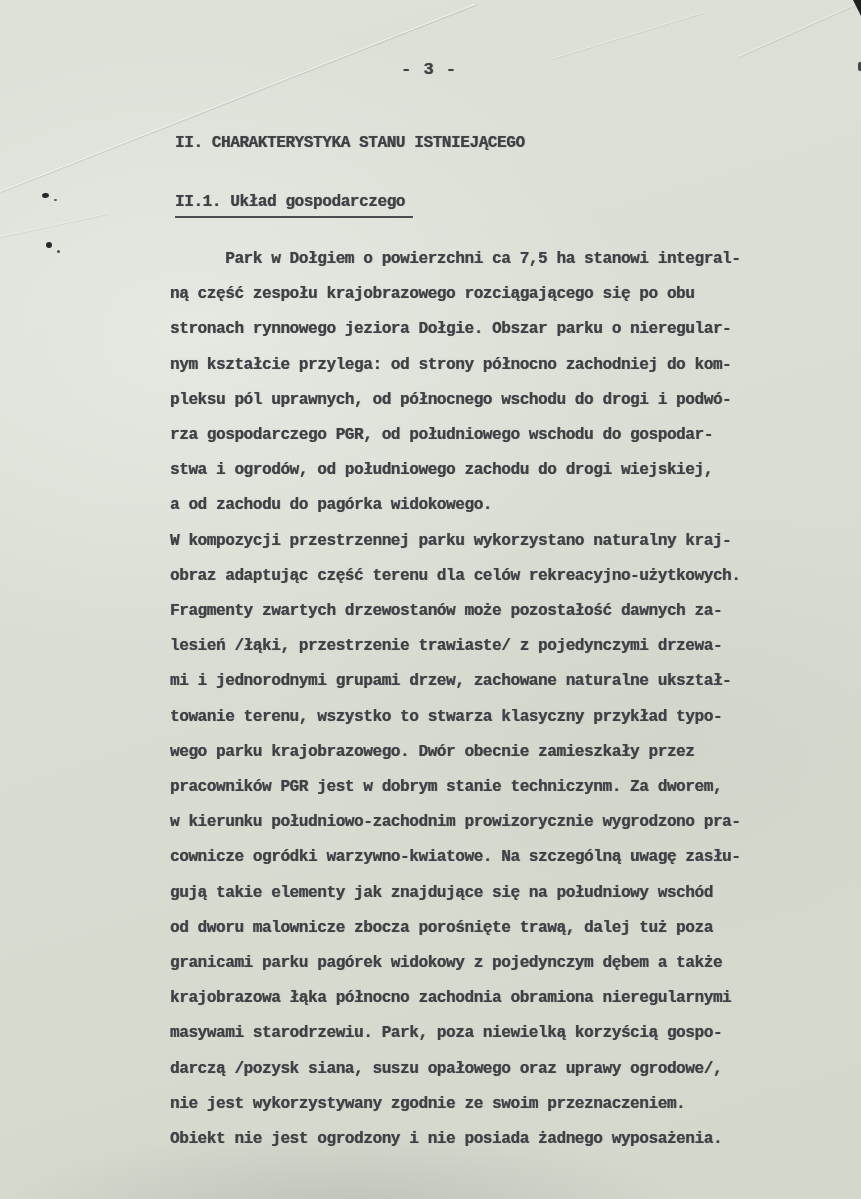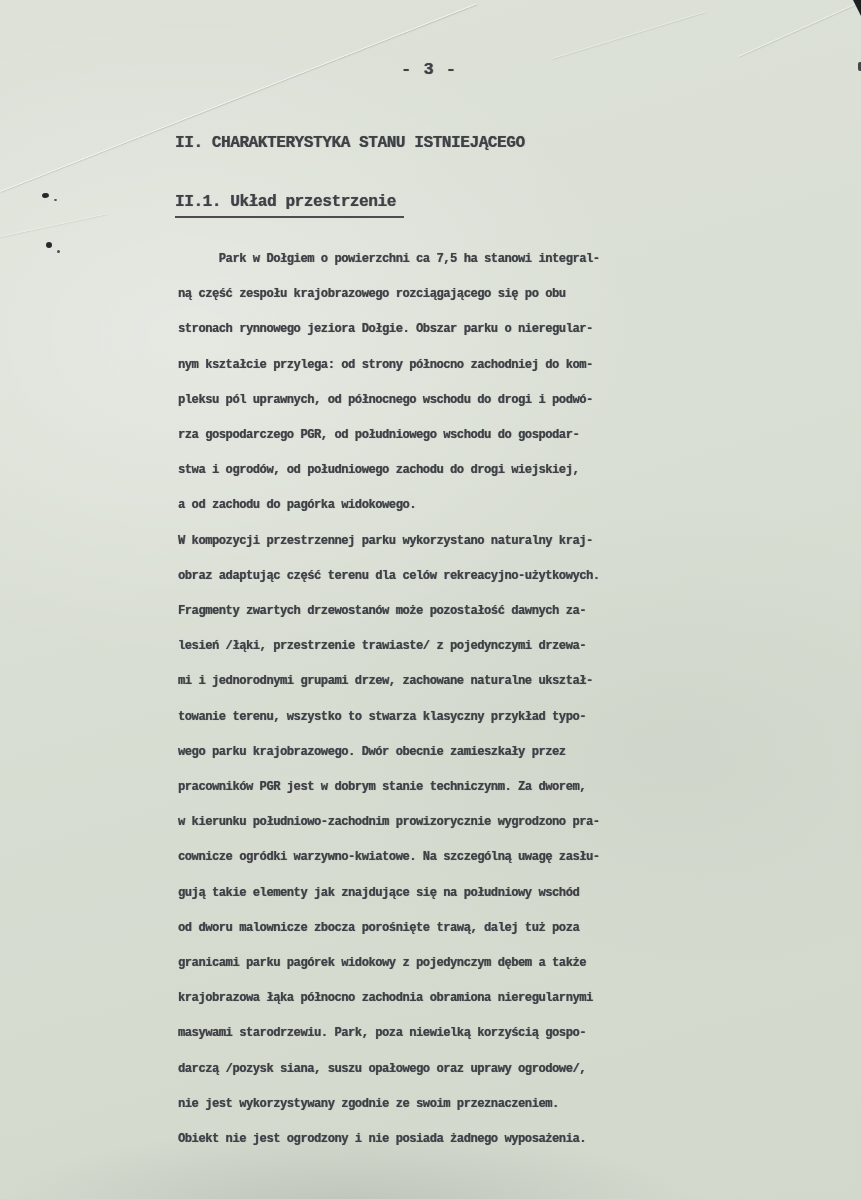--- a/index.html
+++ b/index.html
@@ -45,24 +45,24 @@
   .subsection-heading {
     position: absolute;
     left: 175px;
     top: 193px;
     font-size: 16px;
     padding: 0 8px 5px 0;
     border-bottom: 2.5px solid #4a4d51;
   }
   .body-text {
     position: absolute;
-    left: 178px;
+    left: 170px;
     top: 242px;
     width: 600px;
-    font-size: 12px;
+    font-size: 16px;
     line-height: 35.2px;
   }
   .body-line { white-space: pre; }
 
   
   .crease {
     position: absolute;
     height: 1px;
     background: rgba(255,255,255,0.55);
     box-shadow: 0 1px 1px rgba(125,131,120,0.35);
@@ -117,17 +117,17 @@
 
   <div class="speck speck-1a"></div>
   <div class="speck speck-1b"></div>
   <div class="speck speck-2a"></div>
   <div class="speck speck-2b"></div>
 
   <div class="ink page-number">- 3 -</div>
 
   <div class="ink section-heading">II. CHARAKTERYSTYKA STANU ISTNIEJĄCEGO</div>
 
-  <div class="ink subsection-heading">II.1. Układ przestrzenie</div>
+  <div class="ink subsection-heading">II.1. Układ gospodarczego</div>
 
   <div class="ink body-text"><div class="body-line">      Park w Dołgiem o powierzchni ca 7,5 ha stanowi integral-</div><div class="body-line">ną część zespołu krajobrazowego rozciągającego się po obu</div><div class="body-line">stronach rynnowego jeziora Dołgie. Obszar parku o nieregular-</div><div class="body-line">nym kształcie przylega: od strony północno zachodniej do kom-</div><div class="body-line">pleksu pól uprawnych, od północnego wschodu do drogi i podwó-</div><div class="body-line">rza gospodarczego PGR, od południowego wschodu do gospodar-</div><div class="body-line">stwa i ogrodów, od południowego zachodu do drogi wiejskiej,</div><div class="body-line">a od zachodu do pagórka widokowego.</div><div class="body-line">W kompozycji przestrzennej parku wykorzystano naturalny kraj-</div><div class="body-line">obraz adaptując część terenu dla celów rekreacyjno-użytkowych.</div><div class="body-line">Fragmenty zwartych drzewostanów może pozostałość dawnych za-</div><div class="body-line">lesień /łąki, przestrzenie trawiaste/ z pojedynczymi drzewa-</div><div class="body-line">mi i jednorodnymi grupami drzew, zachowane naturalne ukształ-</div><div class="body-line">towanie terenu, wszystko to stwarza klasyczny przykład typo-</div><div class="body-line">wego parku krajobrazowego. Dwór obecnie zamieszkały przez</div><div class="body-line">pracowników PGR jest w dobrym stanie techniczynm. Za dworem,</div><div class="body-line">w kierunku południowo-zachodnim prowizorycznie wygrodzono pra-</div><div class="body-line">cownicze ogródki warzywno-kwiatowe. Na szczególną uwagę zasłu-</div><div class="body-line">gują takie elementy jak znajdujące się na południowy wschód</div><div class="body-line">od dworu malownicze zbocza porośnięte trawą, dalej tuż poza</div><div class="body-line">granicami parku pagórek widokowy z pojedynczym dębem a także</div><div class="body-line">krajobrazowa łąka północno zachodnia obramiona nieregularnymi</div><div class="body-line">masywami starodrzewiu. Park, poza niewielką korzyścią gospo-</div><div class="body-line">darczą /pozysk siana, suszu opałowego oraz uprawy ogrodowe/,</div><div class="body-line">nie jest wykorzystywany zgodnie ze swoim przeznaczeniem.</div><div class="body-line">Obiekt nie jest ogrodzony i nie posiada żadnego wyposażenia.</div></div>
 
 </div>
 
 </body></html>

